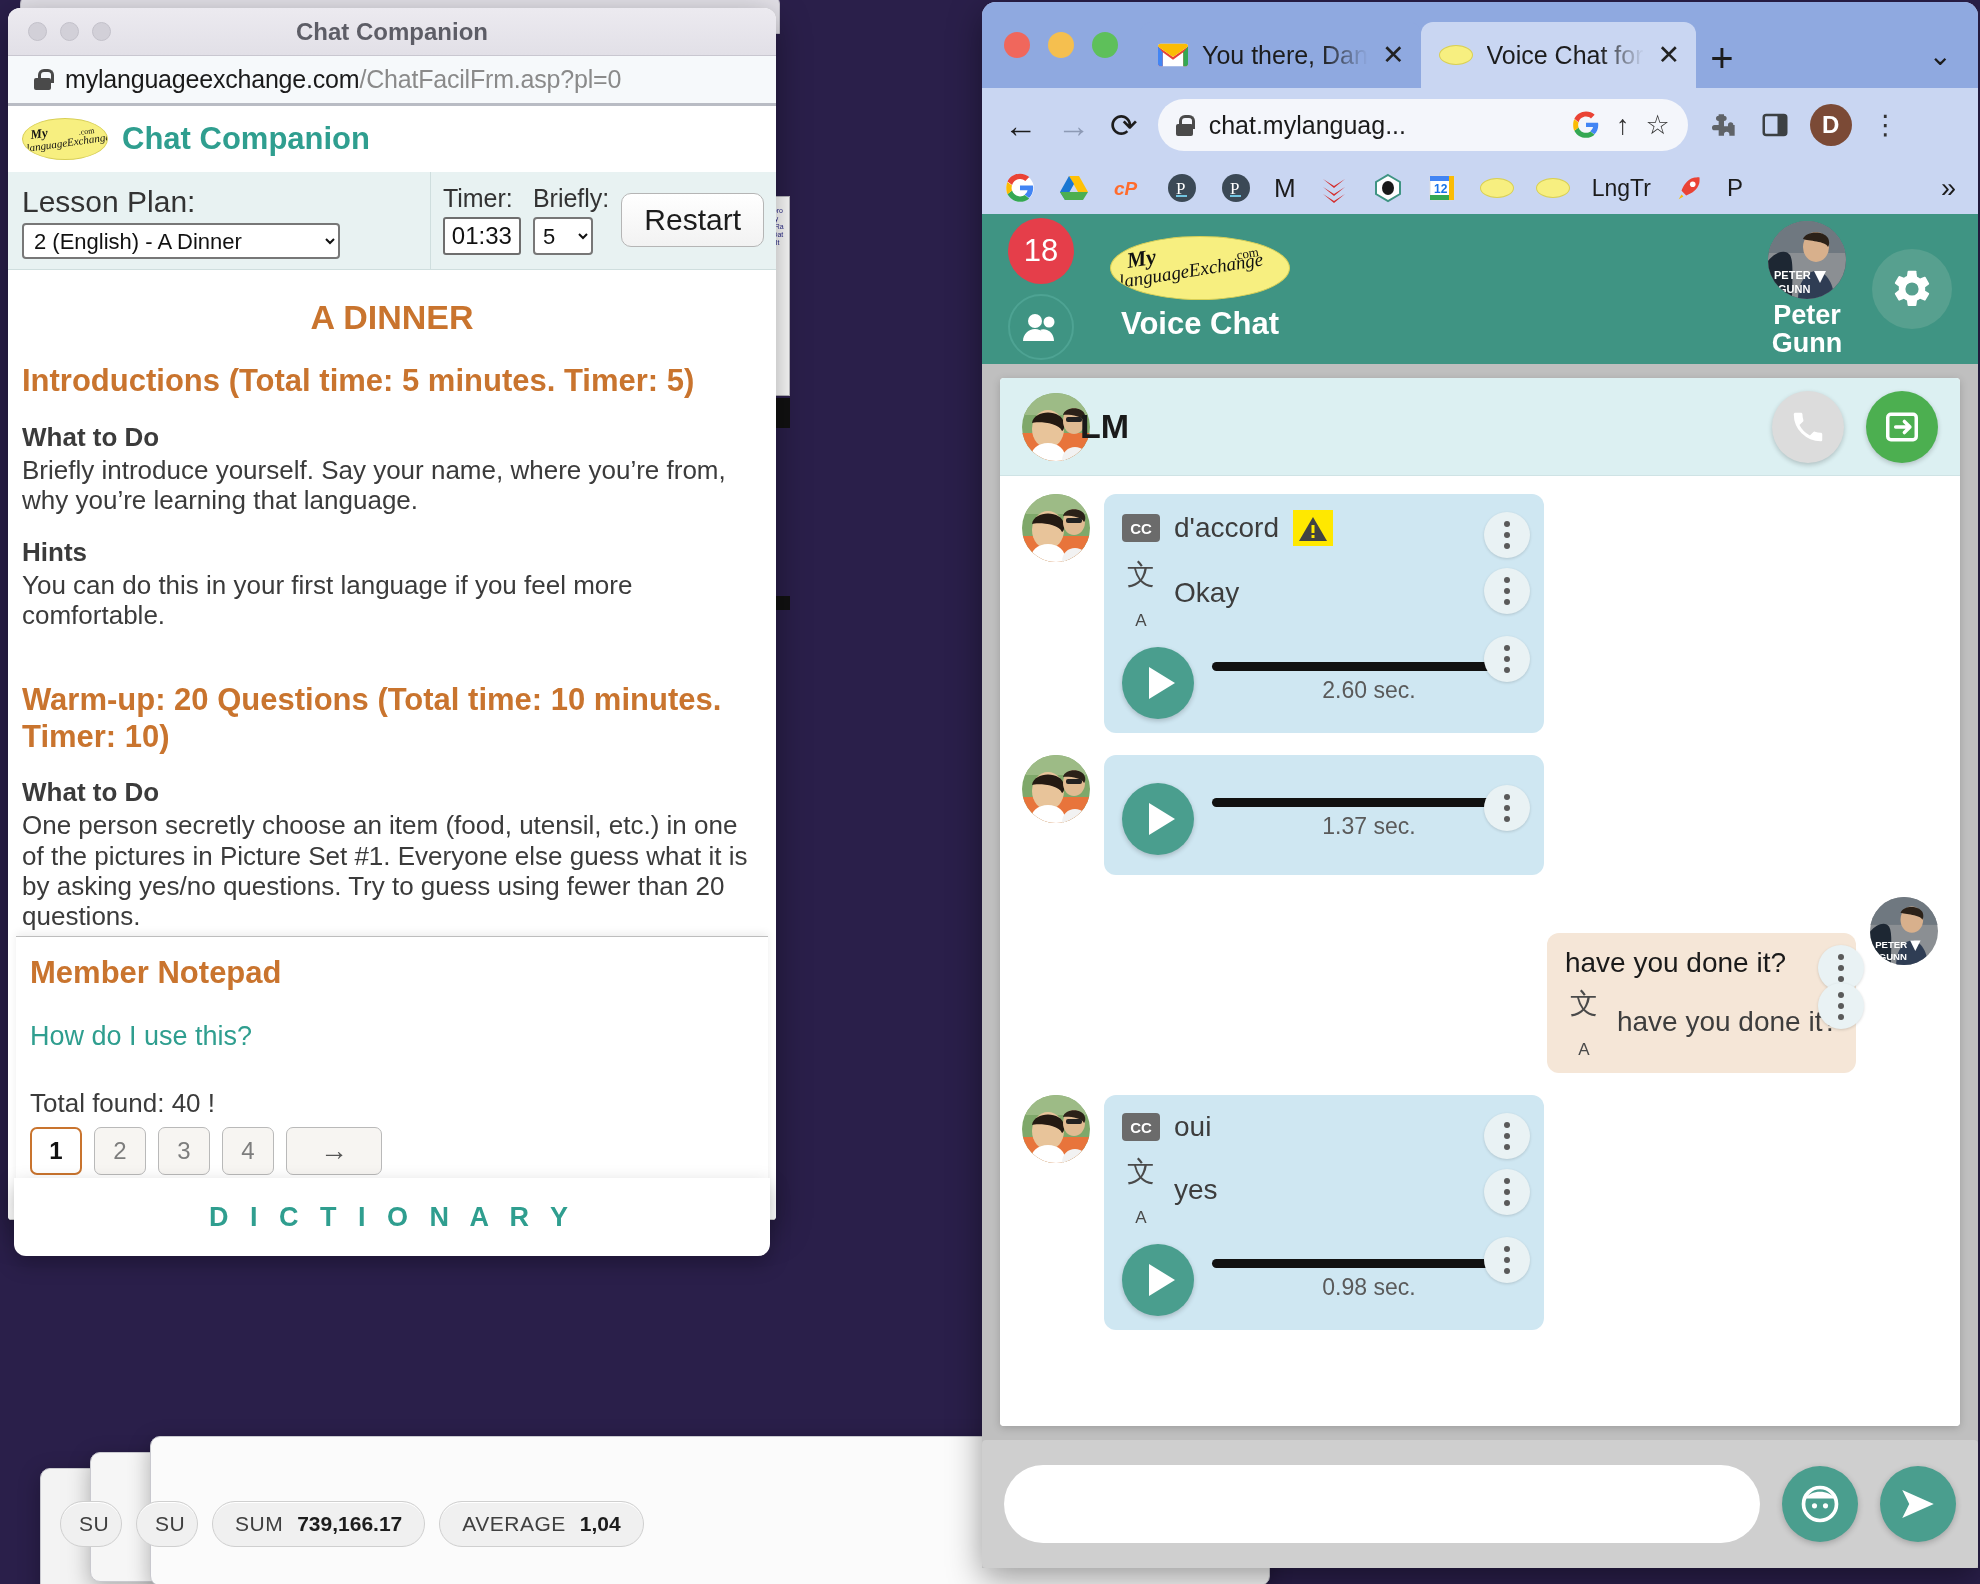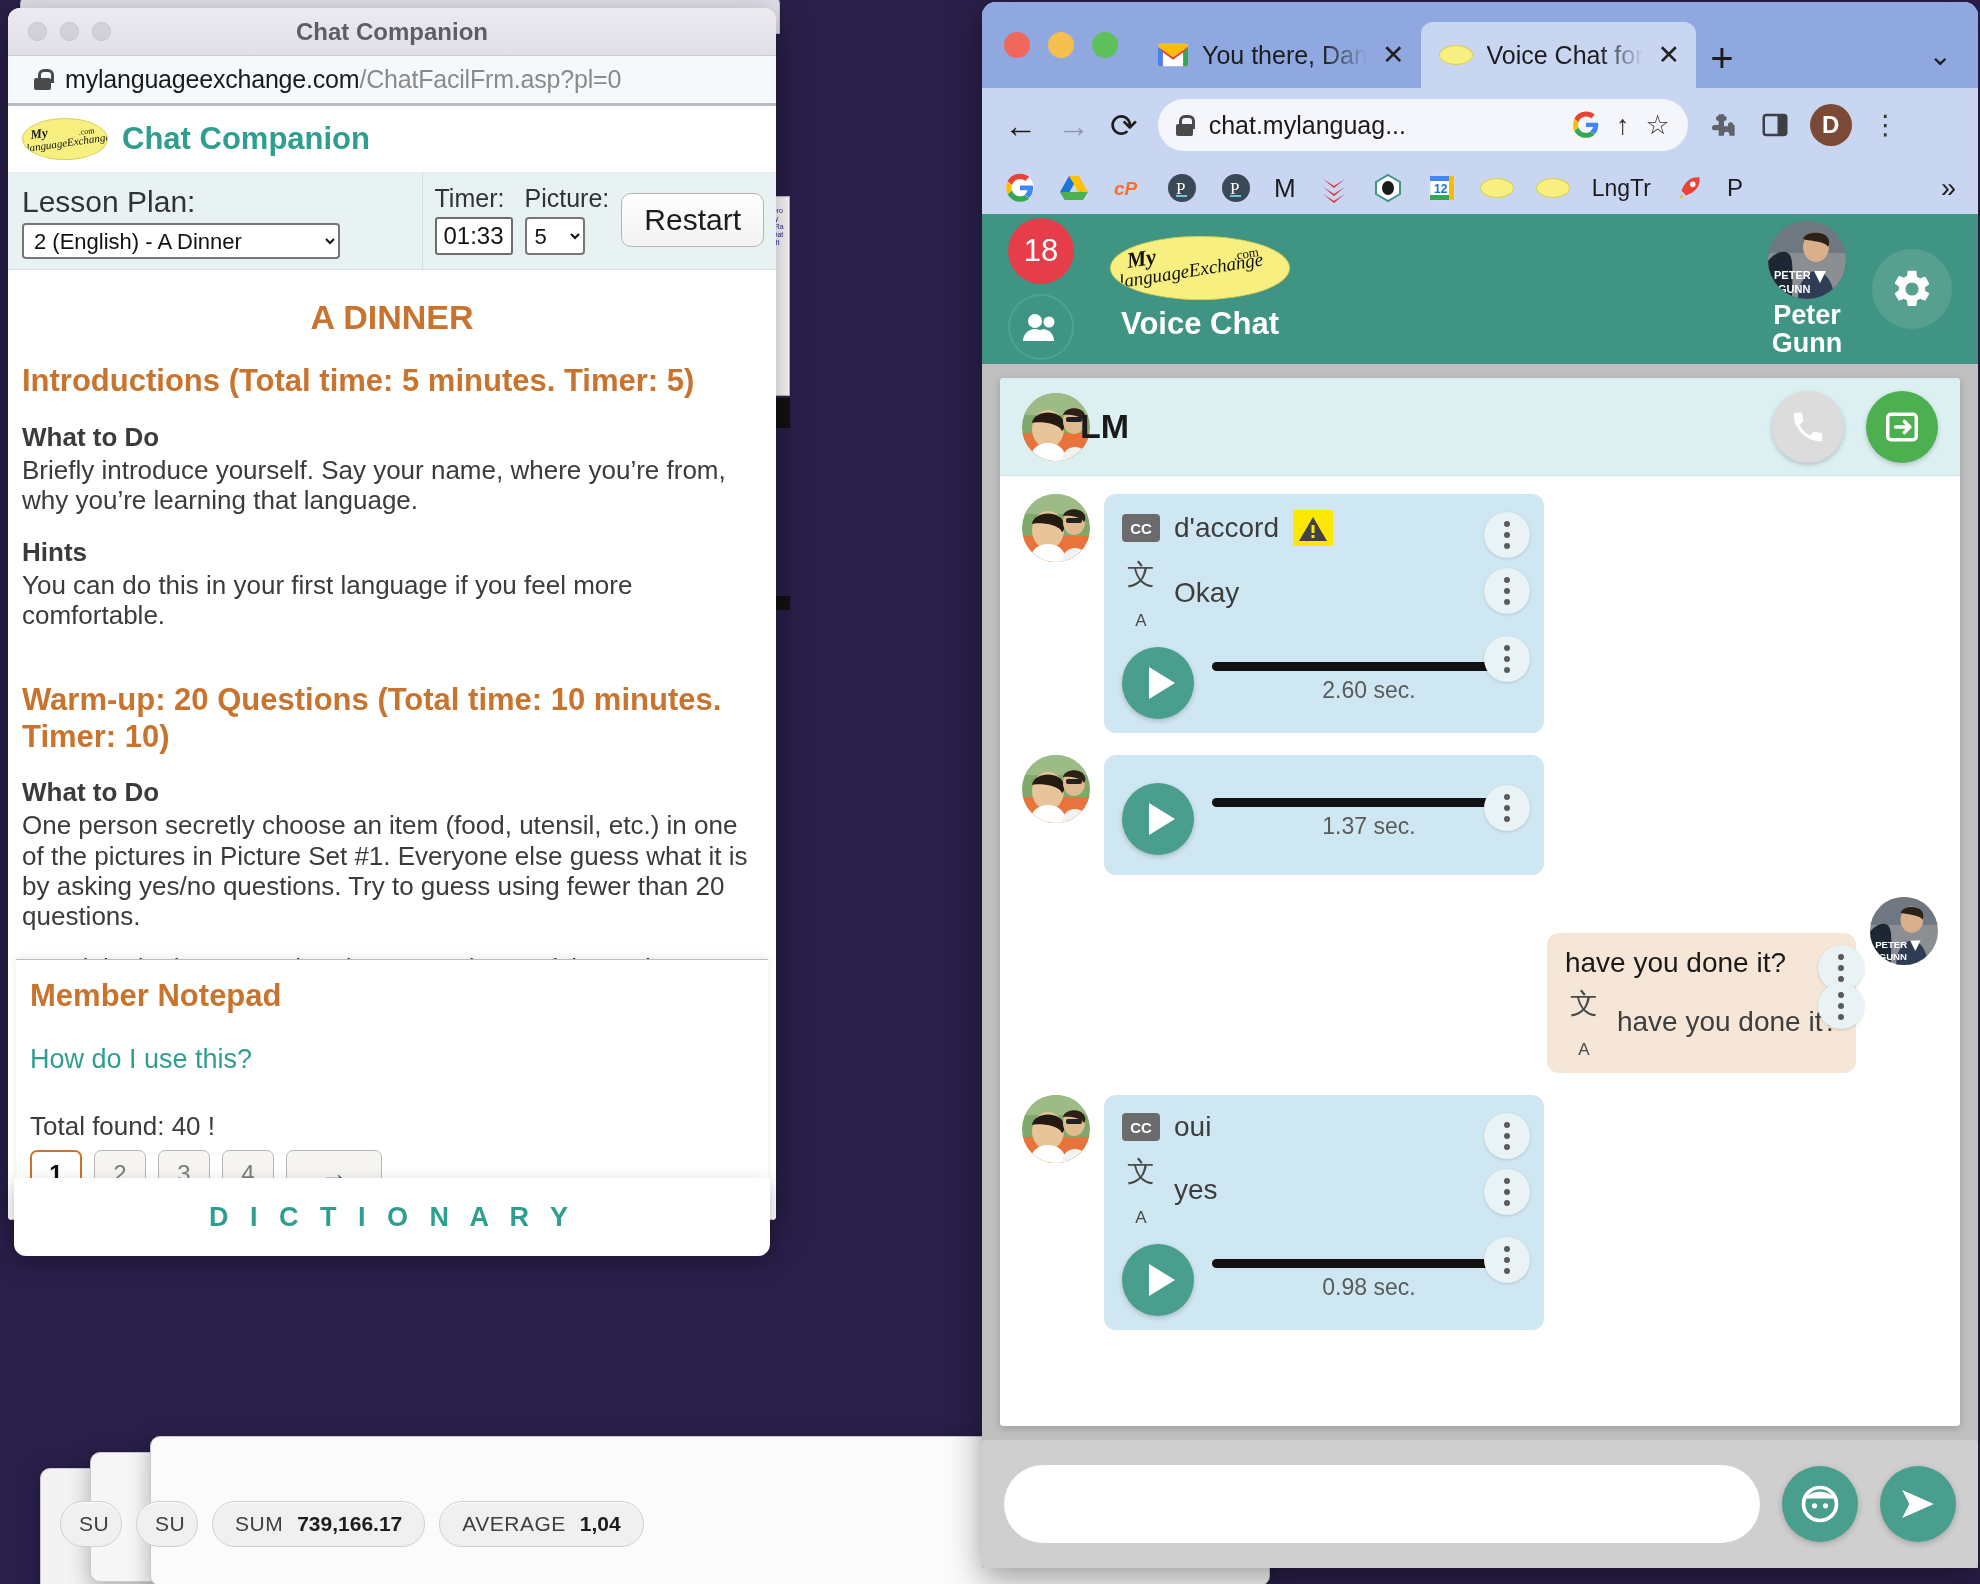--- a/index.html
+++ b/index.html
@@ -162,21 +162,21 @@
   .sec-h {
     font-size: 31px; font-weight: bold; color: #c9742e;
     line-height: 1.18; margin: 0 0 22px;
   }
   .sub-h { font-size: 26px; font-weight: bold; color: #3b3b3b; margin-bottom: 2px; }
   .body-p { font-size: 26px; color: #3b3b3b; line-height: 1.16; margin-bottom: 22px; }
   .spacer-32 { height: 30px; }
 
   
   #notepad-panel {
-    position: absolute; left: 8px; top: 951px; width: 752px; height: 276px;
+    position: absolute; left: 8px; top: 928px; width: 752px; height: 276px;
     background: #fff; border-top: 1px solid #bdbdbd;
     box-shadow: 0 -3px 8px rgba(0,0,0,.07);
     padding: 18px 14px 0 14px; z-index: 3; overflow: hidden;
   }
   #notepad-title { font-size: 31px; font-weight: bold; color: #c9742e; margin-bottom: 30px; }
   #notepad-help { font-size: 27px; color: #2f9e8f; margin-bottom: 36px; cursor: pointer; }
   #total-found { font-size: 26px; color: #3b3b3b; margin-bottom: 8px; }
   #pager { display: flex; gap: 12px; align-items: center; }
   .pg {
     width: 52px; height: 48px; border: 1px solid #b9b9b9; border-radius: 7px;
@@ -453,21 +453,21 @@
       <select id="lesson-select">
         <option>2 (English) - A Dinner</option>
       </select>
     </div>
     <div id="timer-block">
       <div class="tgroup">
         <div class="tlabel">Timer:</div>
         <div id="timer-value">01:33</div>
       </div>
       <div class="tgroup">
-        <div class="tlabel">Picture:</div>
+        <div class="tlabel">Briefly:</div>
         <select id="interval-select">
           <option>5</option>
         </select>
       </div>
       <button id="restart-btn">Restart</button>
     </div>
   </div>
 
   <div id="lesson-body">
     <div id="lesson-title">A DINNER</div>

